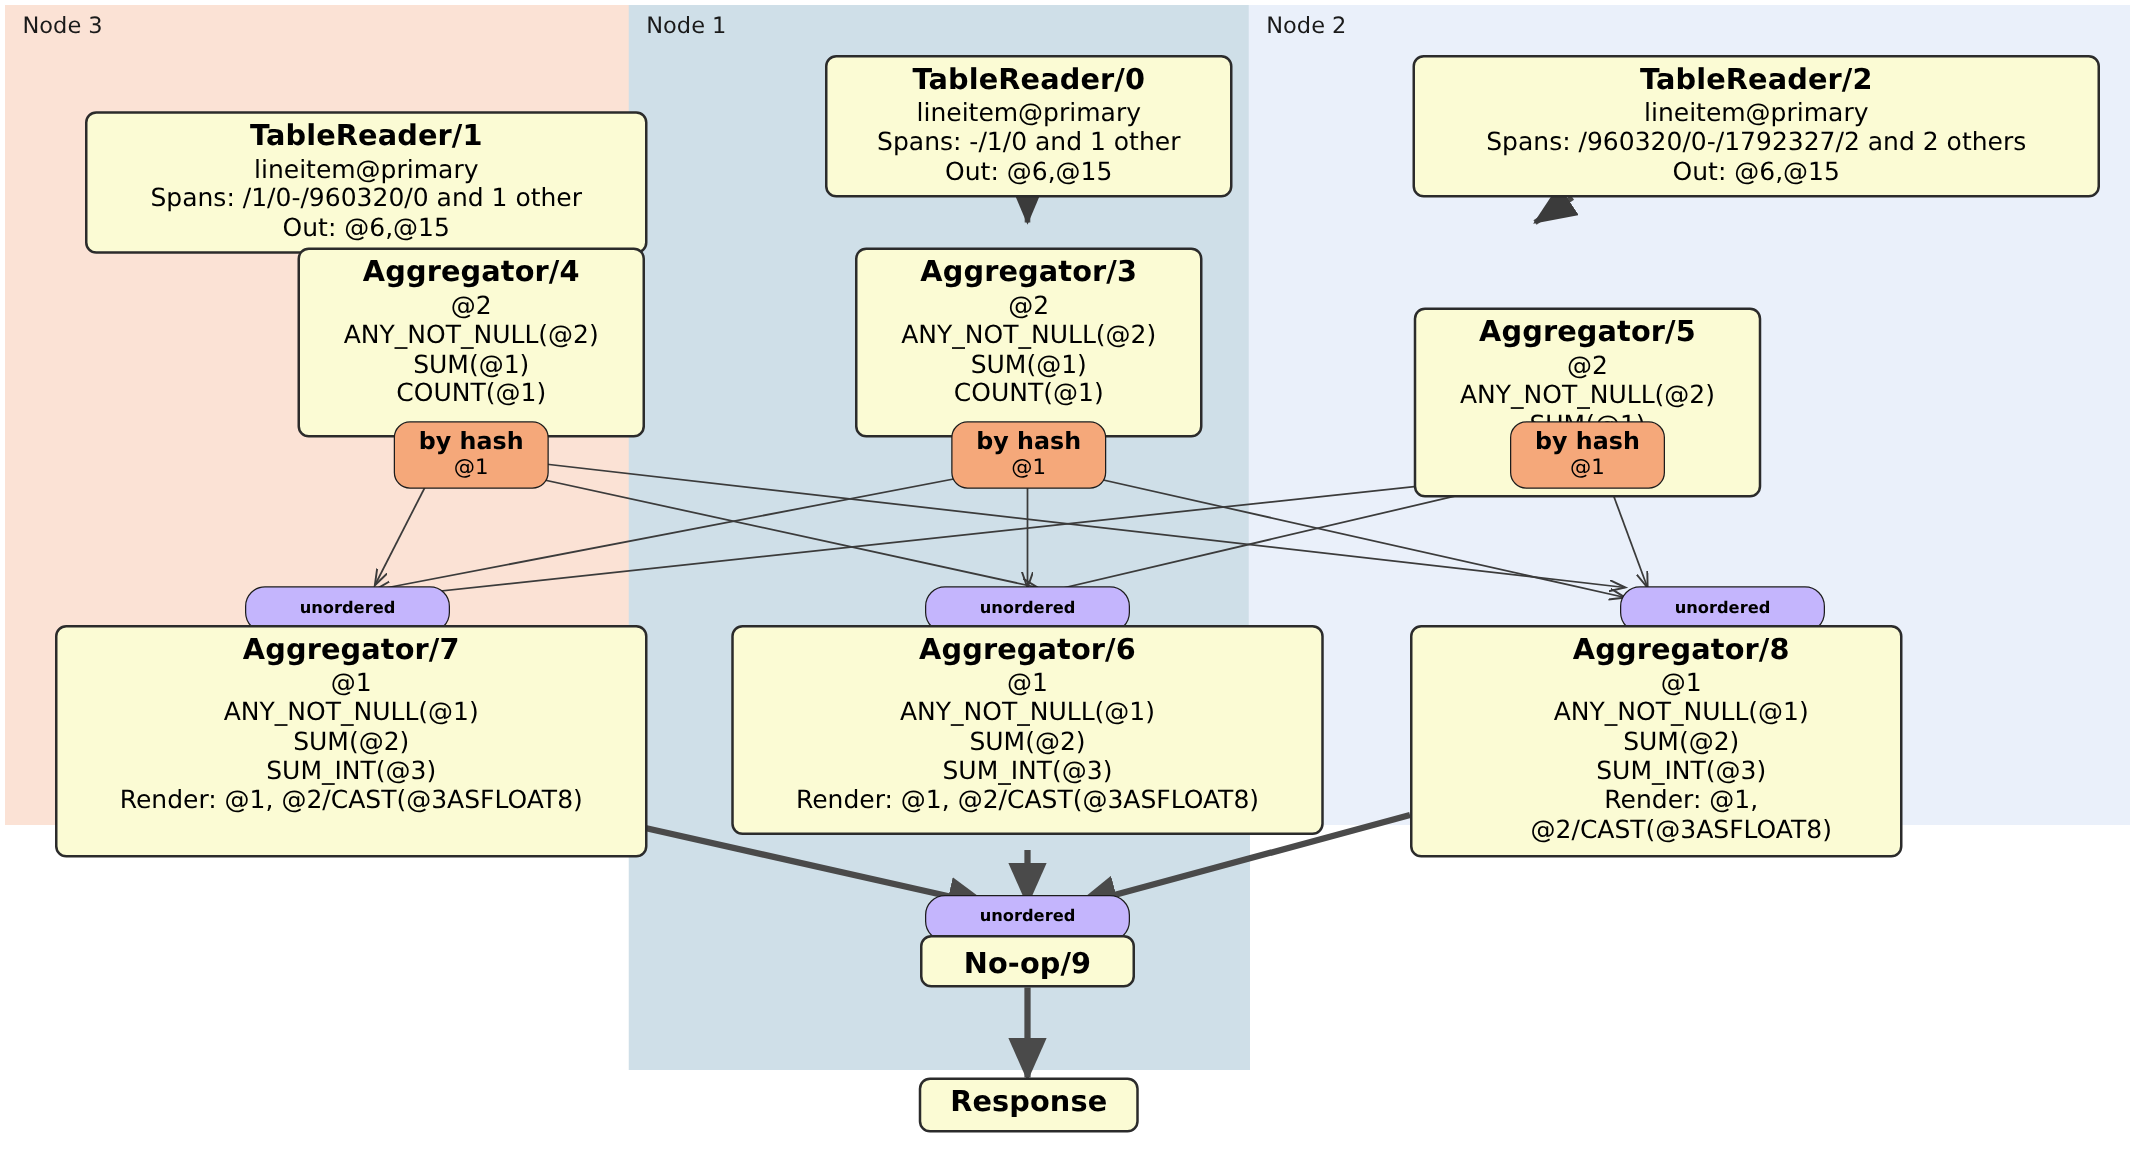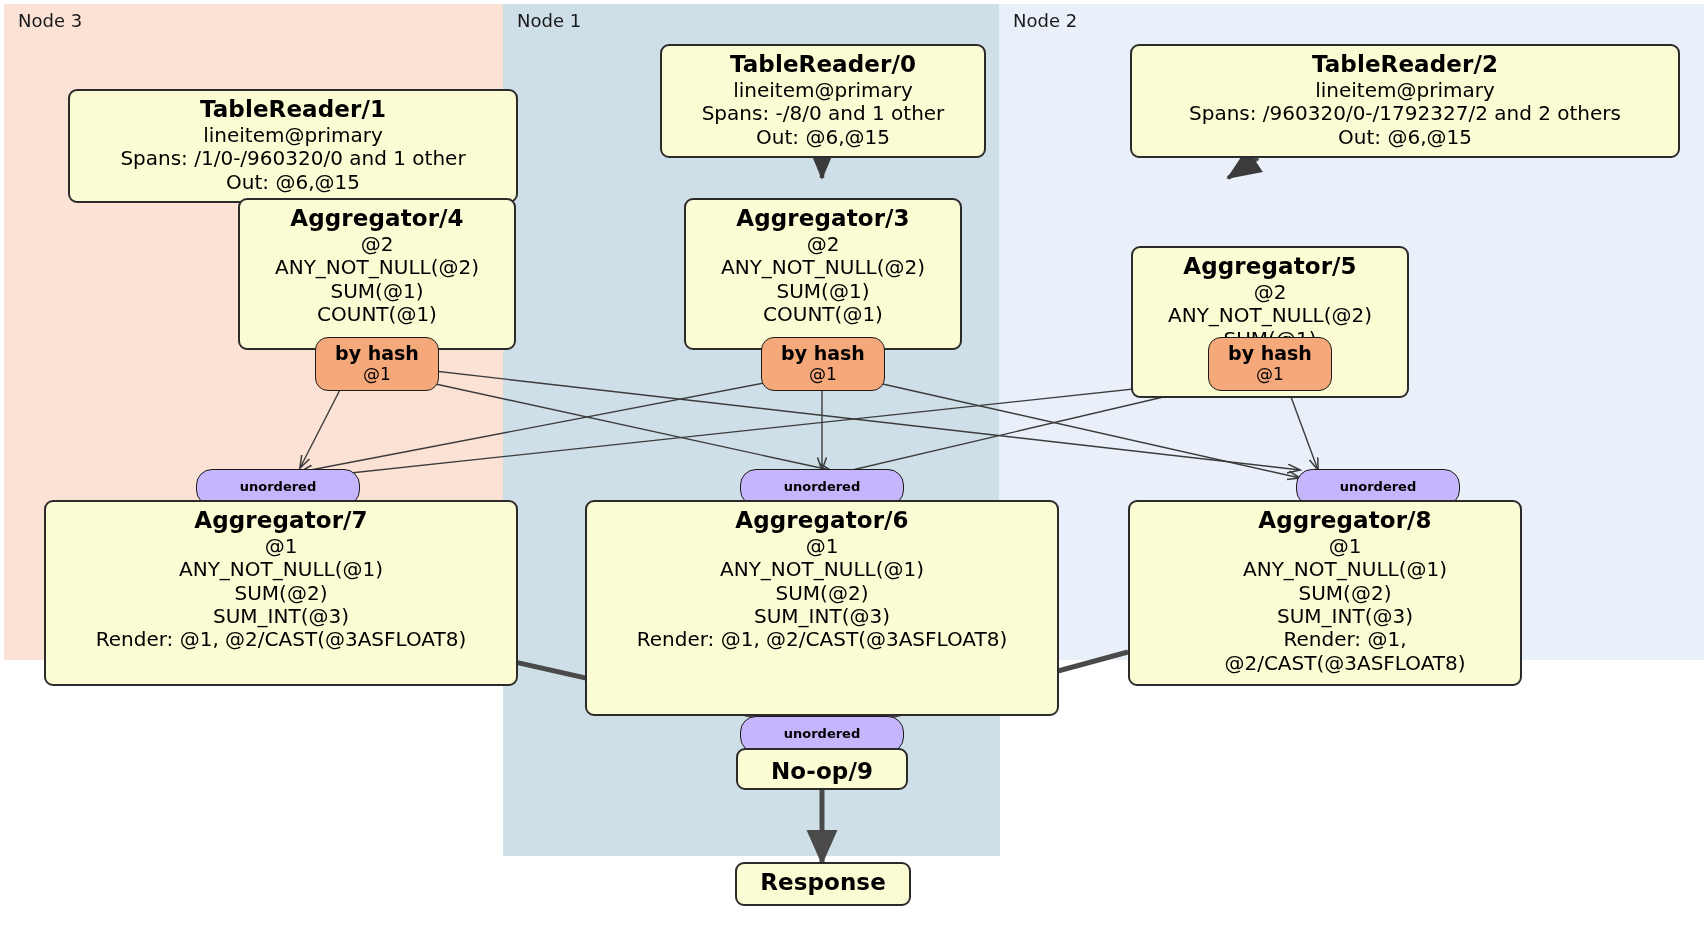--- a/index.html
+++ b/index.html
@@ -117,21 +117,21 @@
   <div class="box" style="left:68px;top:44px;width:450px;height:114px;margin-top:45px;">
     <span class="title">TableReader/1</span>
     <span class="ln">lineitem@primary</span>
     <span class="ln">Spans: /1/0-/960320/0 and 1 other</span>
     <span class="ln">Out: @6,@15</span>
   </div>
 
   <div class="box" style="left:660px;top:44px;width:326px;height:114px;">
     <span class="title">TableReader/0</span>
     <span class="ln">lineitem@primary</span>
-    <span class="ln">Spans: -/8/0 and 1 other</span>
+    <span class="ln">Spans: -/1/0 and 1 other</span>
     <span class="ln">Out: @6,@15</span>
   </div>
 
   <div class="box" style="left:1130px;top:44px;width:550px;height:114px;">
     <span class="title">TableReader/2</span>
     <span class="ln">lineitem@primary</span>
     <span class="ln">Spans: /960320/0-/1792327/2 and 2 others</span>
     <span class="ln">Out: @6,@15</span>
   </div>
 
@@ -182,21 +182,21 @@
 
   <div class="box" style="left:44px;top:500px;width:474px;height:186px;">
     <span class="title">Aggregator/7</span>
     <span class="ln">@1</span>
     <span class="ln">ANY_NOT_NULL(@1)</span>
     <span class="ln">SUM(@2)</span>
     <span class="ln">SUM_INT(@3)</span>
     <span class="ln">Render: @1, @2/CAST(@3ASFLOAT8)</span>
   </div>
 
-  <div class="box" style="left:585px;top:500px;width:474px;height:216px;">
+  <div class="box" style="left:585px;top:500px;width:474px;height:168px;">
     <span class="title">Aggregator/6</span>
     <span class="ln">@1</span>
     <span class="ln">ANY_NOT_NULL(@1)</span>
     <span class="ln">SUM(@2)</span>
     <span class="ln">SUM_INT(@3)</span>
     <span class="ln">Render: @1, @2/CAST(@3ASFLOAT8)</span>
   </div>
 
   <div class="box" style="left:1128px;top:500px;width:394px;height:186px;padding-left:40px;">
     <span class="title">Aggregator/8</span>

